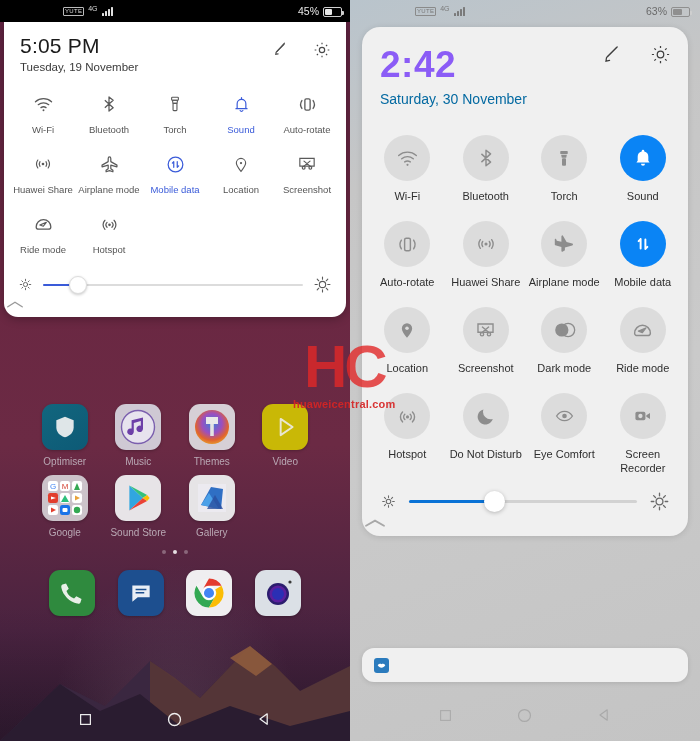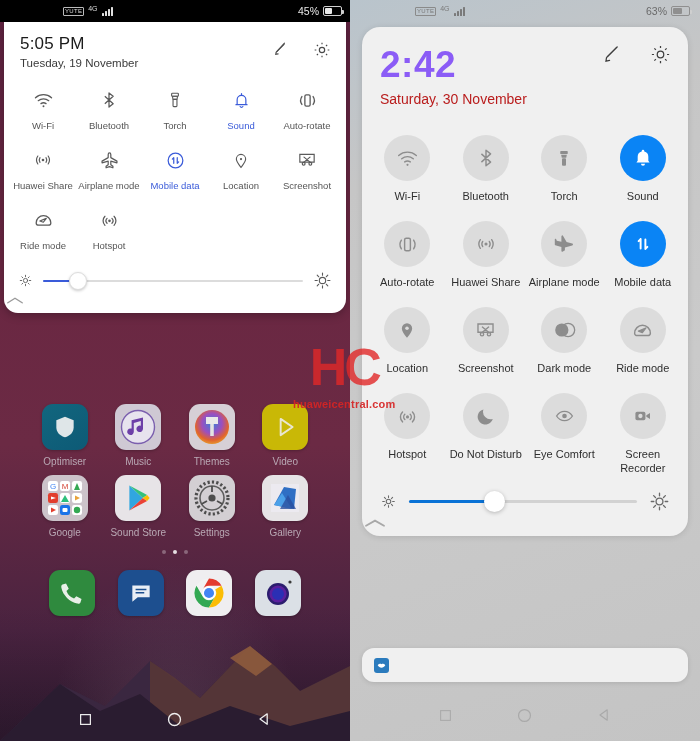--- a/index.html
+++ b/index.html
@@ -30,21 +30,21 @@
   }
   .mountain svg { position:absolute; bottom:0; left:0; width:100%; height:100%; display:block;}
 
   .statusbar-left {
     position: relative; z-index: 5;
     height: 22px; background: #000;
     display: flex; align-items: center;
     padding: 0 8px; color: #e8e8e8; font-size: 10.5px;
   }
   .sb-left-group { display: flex; align-items: center; gap: 4px; margin-left: 55px; }
-  .sb-right-group { margin-left: auto; display: flex; align-items: center; gap: 4px; }
+  .sb-right-group { margin-left: auto; display: flex; align-items: flex-end; gap: 4px; }
   .carrier-badge {
     font-size: 6px; letter-spacing: .3px;
     border: 1px solid #bbb; border-radius: 1px;
     padding: 0 1px; color: #ddd; line-height: 8px; height: 9px;
     display:flex; align-items:center; font-family: "Liberation Sans", sans-serif;
   }
   .net-type { font-size: 7px; color: #ddd; position: relative; top: -3px; }
   .bars { display: flex; align-items: flex-end; gap: 1px; height: 10px; }
   .bars i { width: 2px; background: #e0e0e0; display: block; border-radius: .5px; }
   .bars i:nth-child(1){height:3px}.bars i:nth-child(2){height:5px}
@@ -62,21 +62,21 @@
 
   .panel-left {
     position: absolute; z-index: 6;
     top: 22px; left: 4px; right: 4px;
     background: #ffffff;
     border-radius: 0 0 14px 14px;
     padding: 12px 0 0 0;
     box-shadow: 0 2px 10px rgba(0,0,0,.28);
   }
   .panel-left-head { padding: 0 16px 10px; position: relative; }
-  .pl-time { font-size: 17px; color: #1b1b1b; font-weight: 400; letter-spacing: .2px; }
+  .pl-time { font-size: 21px; color: #1b1b1b; font-weight: 400; letter-spacing: .2px; }
   .pl-date { font-size: 11.5px; color: #3a3a3a; margin-top: 3px; }
   .pl-head-icons { position: absolute; right: 14px; top: 6px; display: flex; gap: 22px; }
 
   .tile-grid-left { display: flex; flex-wrap: wrap; padding: 2px 6px 0; }
   .tile-l { width: 20%; text-align: center; padding: 6px 0 10px; }
   .tile-l .ic { height: 26px; display:flex; align-items:center; justify-content:center; }
   .tile-l .lb { font-size: 9.5px; color: #555; margin-top: 7px; line-height: 11px; }
   .tile-l.on .lb { color: #3a5bd9; }
 
   .bright-row-l {
@@ -136,21 +136,21 @@
   .statusbar-right .batt b { background:#8f8f8f; }
 
   .panel-right {
     position: absolute; z-index:6; top: 27px; left: 12px; right: 12px;
     background: #f0f0f0; border-radius: 18px;
     padding: 14px 0 0; box-shadow: 0 1px 6px rgba(0,0,0,.12);
   }
   .pr-head { position: relative; padding: 0 18px 4px; }
   .pr-head-icons { position:absolute; right: 16px; top: 2px; display:flex; gap: 26px; }
   .pr-time { font-size: 37px; color:#8b5cf6; font-weight:700; letter-spacing:.5px; line-height:48px; }
-  .pr-date { font-size: 14px; color:#b91c1c; margin-top: 2px; }
+  .pr-date { font-size: 14px; color:#0369a1; margin-top: 2px; }
 
   .tile-grid-right { display:flex; flex-wrap:wrap; padding: 18px 6px 0; }
   .tile-r { width: 25%; text-align:center; padding: 6px 0 12px; }
   .tile-r .circ {
     width: 46px; height: 46px; border-radius: 50%; margin: 0 auto;
     background: #dcdcdc; display:flex; align-items:center; justify-content:center;
   }
   .tile-r.on .circ { background: #0a84f5; }
   .tile-r .lb { font-size: 11px; color: #2f2f2f; margin-top: 8px; line-height: 14px; }
 
@@ -177,21 +177,21 @@
   .navbar-right {
     position:absolute; z-index:4; bottom:0; left:0; right:0; height:52px;
     display:flex; align-items:center; justify-content:space-around; padding: 0 56px;
   }
 
   
   .watermark {
     position:absolute; z-index: 20; left: 293px; top: 338px;
     pointer-events:none; text-align:center;
   }
-  .wm-hc { font-size: 52px; font-weight: 700; color: rgba(225,40,40,.80); line-height: 58px; letter-spacing: -3px; font-family:"Liberation Sans", sans-serif;}
+  .wm-hc { font-size: 60px; font-weight: 700; color: rgba(225,40,40,.80); line-height: 58px; letter-spacing: -3px; font-family:"Liberation Sans", sans-serif;}
   .wm-url { font-size: 11px; font-weight:700; color: rgba(214,36,36,.92); margin-top: 2px; letter-spacing:.2px;}
 
   svg { display:block; }
 </style>
 </head>
 <body>
 
 <div class="screen">
 
   <div class="phone-left">
@@ -493,31 +493,20 @@
             <svg width="26" height="28" viewBox="0 0 24 26">
               <path d="M4 1.5 16.5 13 4 24.5z" fill="#31a6e0"></path>
               <path d="M4 1.5 16.5 13 20.5 10.2z" fill="#34c17b"></path>
               <path d="M4 24.5 16.5 13 20.5 15.8z" fill="#ea4236"></path>
               <path d="M16.5 13 20.5 10.2 22.8 13 20.5 15.8z" fill="#fbbd05"></path>
             </svg>
           </span>
           <div class="nm">Sound Store</div>
         </div>
         <div class="app">
-          <span class="icn" style="background:#d3cfd3;">
-            <svg width="40" height="40" viewBox="0 0 40 40">
-              <circle cx="20" cy="20" r="16" fill="none" stroke="#4d4d4d" stroke-width="3.2" stroke-dasharray="2.2 2.2"></circle>
-              <circle cx="20" cy="20" r="12" fill="none" stroke="#5c5c5c" stroke-width="1.6"></circle>
-              <circle cx="20" cy="20" r="3.6" fill="#4d4d4d"></circle>
-              <path d="M20 8v6M9.6 26 15 23M30.4 26 25 23" stroke="#4d4d4d" stroke-width="1.8"></path>
-            </svg>
-          </span>
-          <div class="nm">Settings</div>
-        </div>
-        <div class="app">
           <span class="icn" style="background:#e6e4e6;">
             <svg width="46" height="46" viewBox="0 0 46 46">
               <rect x="9" y="9" width="28" height="28" fill="#eceaf0"></rect>
               <polygon points="12,30 22,12 34,14 32,34" fill="#2f6fc4"></polygon>
               <polygon points="12,30 20,18 30,34" fill="#4ba0e8"></polygon>
               <polygon points="18,34 26,20 34,34" fill="#2a4f9e" opacity=".8"></polygon>
             </svg>
           </span>
           <div class="nm">Gallery</div>
         </div>

